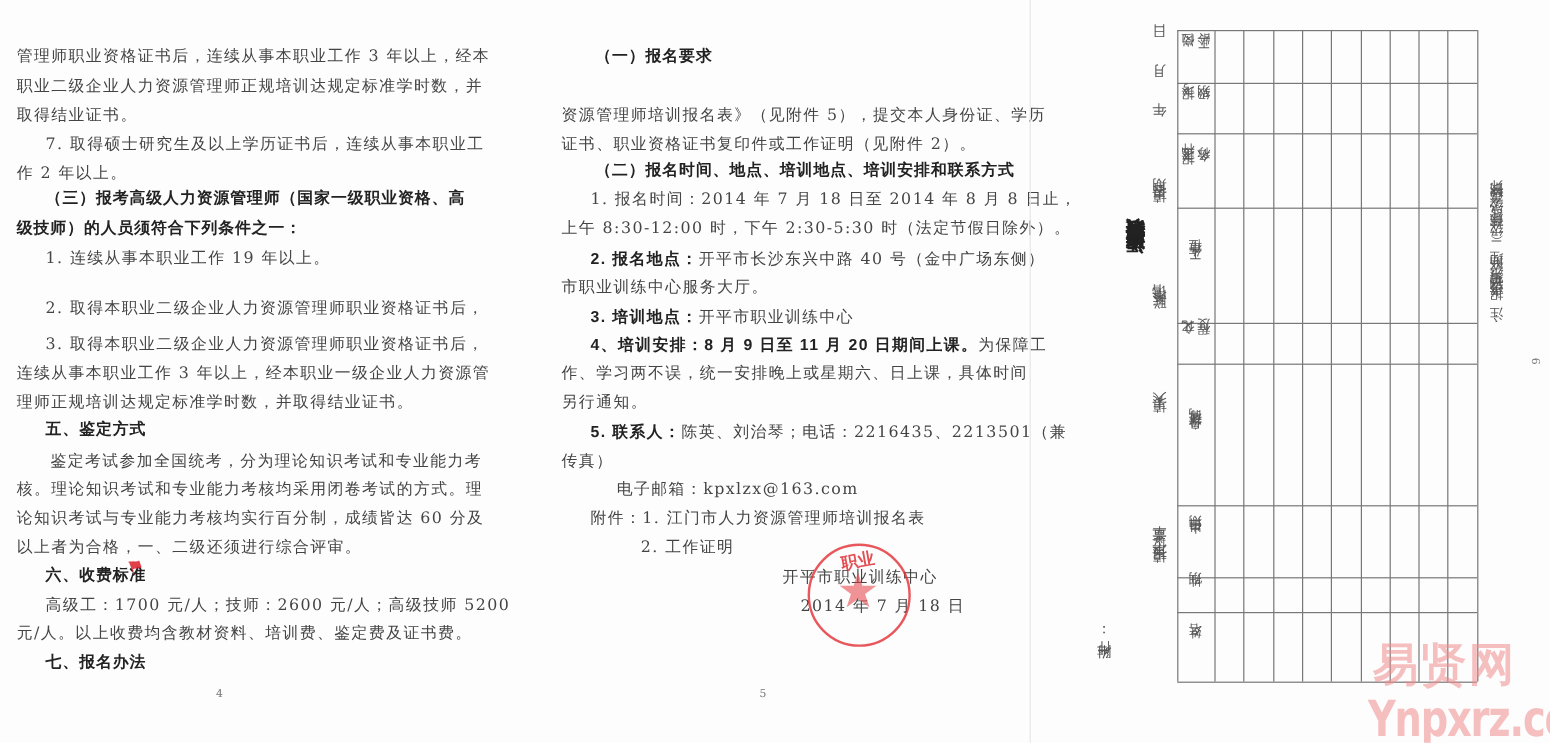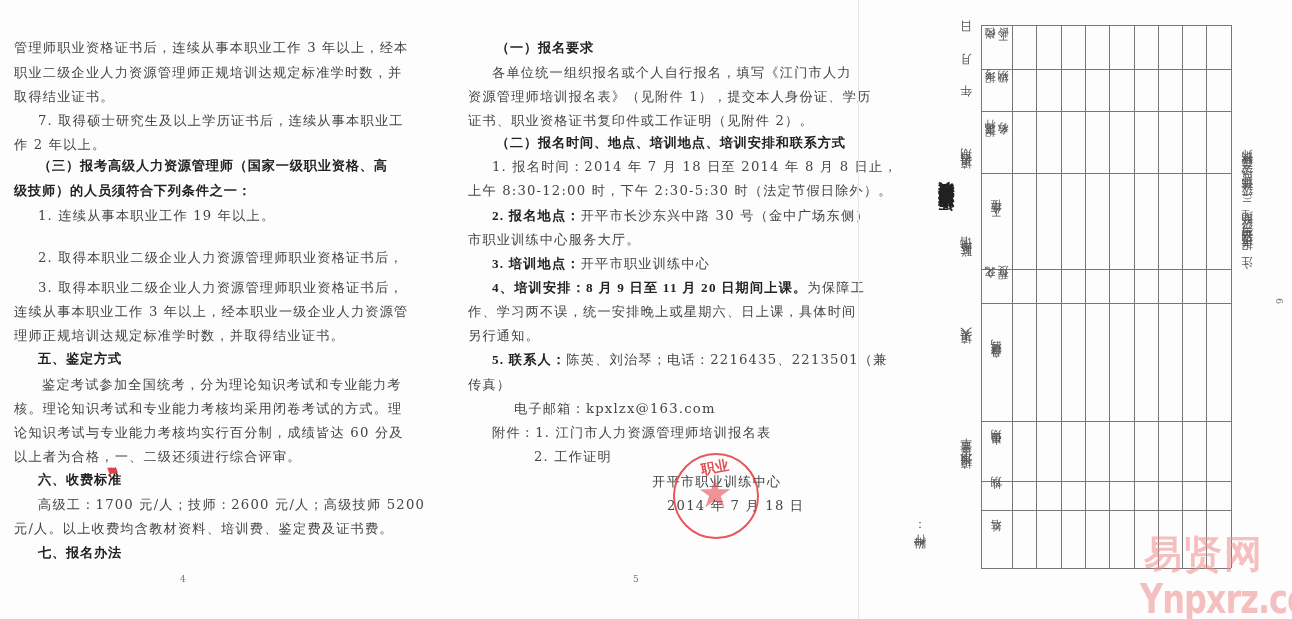--- a/index.html
+++ b/index.html
@@ -12,22 +12,22 @@
   .page { position:absolute; top:0; height:619px; }
   #page4 { left:0; width:430px; }
   #page5 { left:430px; width:428px; }
   #page6 { left:858px; width:434px; border-left:1px solid #e6e6e6; }
 
   .line {
     position:absolute; white-space:nowrap;
     font-size:13.2px; letter-spacing:1.2px; line-height:16px;
     color:#444;
   }
-  .bold { font-family:Liberation Sans, sans-serif; font-weight:bold; color:#222; letter-spacing:0.8px;text-align:center; }
-  .b { font-family:Liberation Serif, serif; font-weight:bold; color:#222; }
+  .bold { font-family:Liberation Mono, monospace; font-weight:bold; color:#222; letter-spacing:0.8px;text-align:center; }
+  .b { font-family:Liberation Sans, sans-serif; font-weight:bold; color:#222; }
   .pnum { position:absolute; font-size:9px; color:#777; }
 
   
   .stamp {
     position:absolute; left:673px; top:453px; width:86px; height:86px;
     border:2.5px solid rgba(225,40,45,0.78); border-radius:50%;
     box-sizing:border-box;
   }
   .stamp .star {
     position:absolute; left:22px; top:18px; font-size:40px; line-height:40px;
@@ -95,28 +95,27 @@
   <div class="line bold" style="left:38px;top:472px">六、收费标准</div>
   <div class="line" style="left:38px;top:497px">高级工：1700 元/人；技师：2600 元/人；高级技师 5200</div>
   <div class="line" style="left:14px;top:521px">元/人。以上收费均含教材资料、培训费、鉴定费及证书费。</div>
   <div class="line bold" style="left:38px;top:545px">七、报名办法</div>
   <div class="pnum" style="left:180px;top:574px">4</div>
 </div>
 <div class="redmark">⚑</div>
 
 <div class="page" id="page5">
   <div class="line bold" style="left:66px;top:40px">（一）报名要求</div>
-  <div class="line" style="left:62px;top:65px">各单位统一组织报名或个人自行报名，填写《江门市人力</div>
-  <div class="line" style="left:38px;top:89px">资源管理师培训报名表》（见附件 1），提交本人身份证、学历</div>
+  <div class="line" style="left:38px;top:89px">资源管理师培训报名表》（见附件 5），提交本人身份证、学历</div>
   <div class="line" style="left:38px;top:113px">证书、职业资格证书复印件或工作证明（见附件 2）。</div>
   <div class="line bold" style="left:66px;top:135px">（二）报名时间、地点、培训地点、培训安排和联系方式</div>
   <div class="line" style="left:62px;top:159px">1. 报名时间：2014 年 7 月 18 日至 2014 年 8 月 8 日止，</div>
   <div class="line" style="left:38px;top:183px">上午 8:30-12:00 时，下午 2:30-5:30 时（法定节假日除外）。</div>
   <div class="line" style="left:62px;top:208px">
-    <span class="b">2. 报名地点：</span><span>开平市长沙东兴中路 30 号（金中广场东侧）</span>
+    <span class="b">2. 报名地点：</span><span>开平市长沙东兴中路 40 号（金中广场东侧）</span>
   </div>
   <div class="line" style="left:38px;top:232px">市职业训练中心服务大厅。</div>
   <div class="line" style="left:62px;top:256px">
     <span class="b">3. 培训地点：</span><span>开平市职业训练中心</span>
   </div>
   <div class="line" style="left:62px;top:280px">
     <span class="b">4、培训安排：8 月 9 日至 11 月 20 日期间上课。</span><span>为保障工</span>
   </div>
   <div class="line" style="left:38px;top:304px">作、学习两不误，统一安排晚上或星期六、日上课，具体时间</div>
   <div class="line" style="left:38px;top:328px">另行通知。</div>

